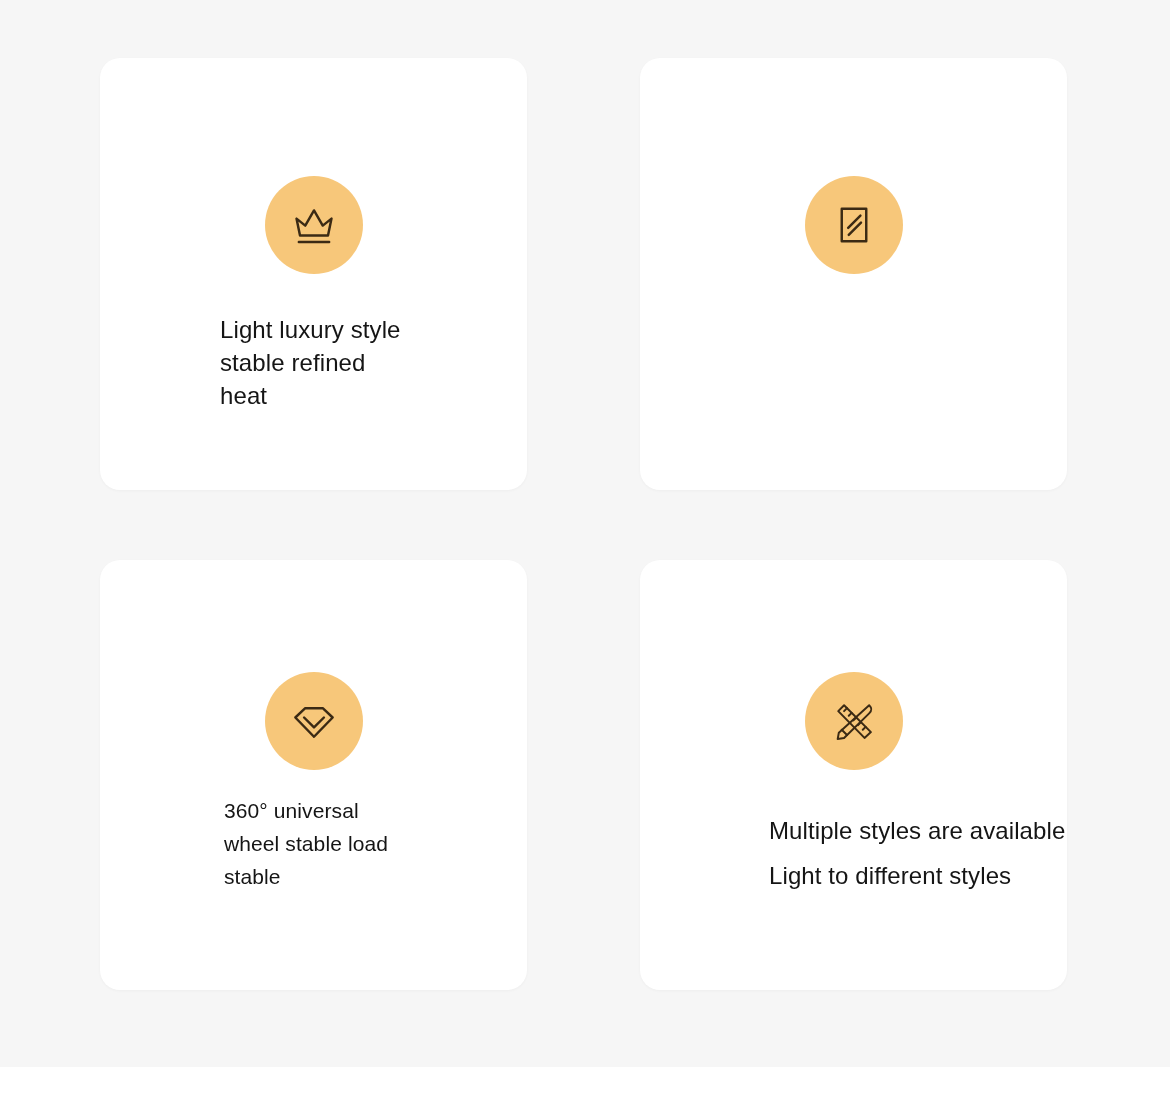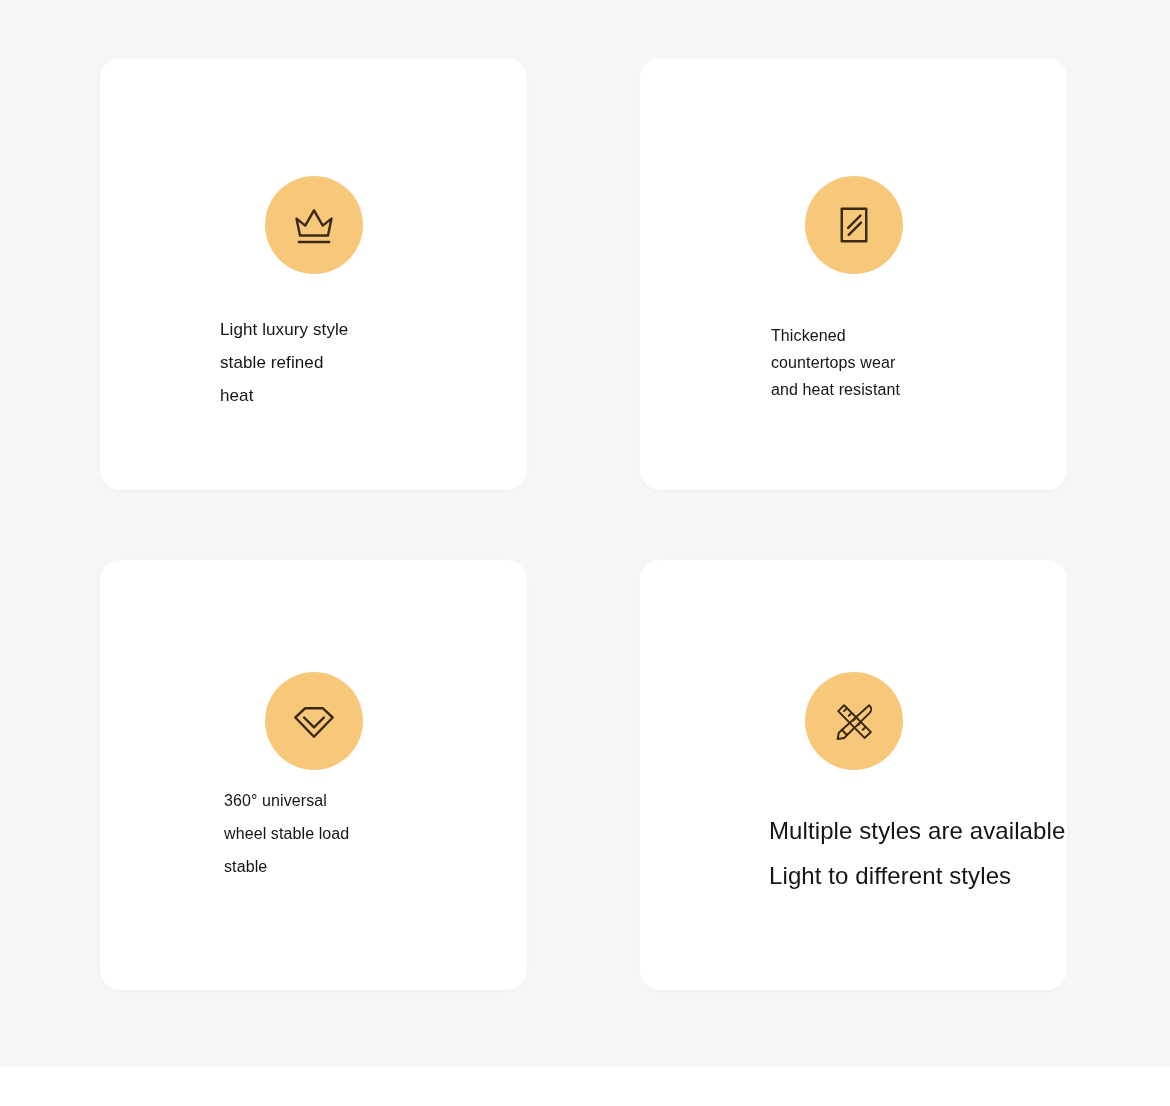--- a/index.html
+++ b/index.html
@@ -82,35 +82,35 @@
   }
 
   .card-caption {
     position: absolute;
     color: #151515;
     white-space: nowrap;
   }
   .caption-1 {
     left: 120px;
     top: 255px;
-    font-size: 17px;
+    font-size: 24px;
     line-height: 33px;
     letter-spacing: 0.1px;
   }
   .caption-2 {
     left: 131px;
     top: 264px;
     font-size: 16px;
     line-height: 27px;
     letter-spacing: 0.1px;
   }
   .caption-3 {
     left: 124px;
-    top: 224px;
-    font-size: 16px;
+    top: 234px;
+    font-size: 21px;
     line-height: 33px;
     letter-spacing: 0.1px;
   }
   .caption-4 {
     left: 129px;
     top: 248px;
     font-size: 24px;
     line-height: 45px;
     letter-spacing: 0.1px;
   }
@@ -138,25 +138,20 @@
       </div>
     </div>
 
     <div class="feature-card card-2">
       <div class="icon-circle">
         <svg viewBox="0 0 48 48">
           <rect class="glyph" x="13.5" y="10" width="21" height="28"></rect>
           <line class="glyph" x1="19" y1="26.5" x2="29.5" y2="16"></line>
           <line class="glyph" x1="19.5" y1="32.5" x2="30" y2="22"></line>
         </svg>
-      </div>
-      <div class="card-caption caption-2">
-        <span class="caption-line">Thickened</span>
-        <span class="caption-line">countertops wear</span>
-        <span class="caption-line">and heat resistant</span>
       </div>
     </div>
 
     <div class="feature-card card-3">
       <div class="icon-circle">
         <svg viewBox="0 0 48 48">
           <path class="glyph" d="M16.5 13 L31.5 13 L40 21 L24 37.5 L8 21 Z"></path>
           <polyline class="glyph" points="15.5,21 24,29.5 32.5,21"></polyline>
         </svg>
       </div>

